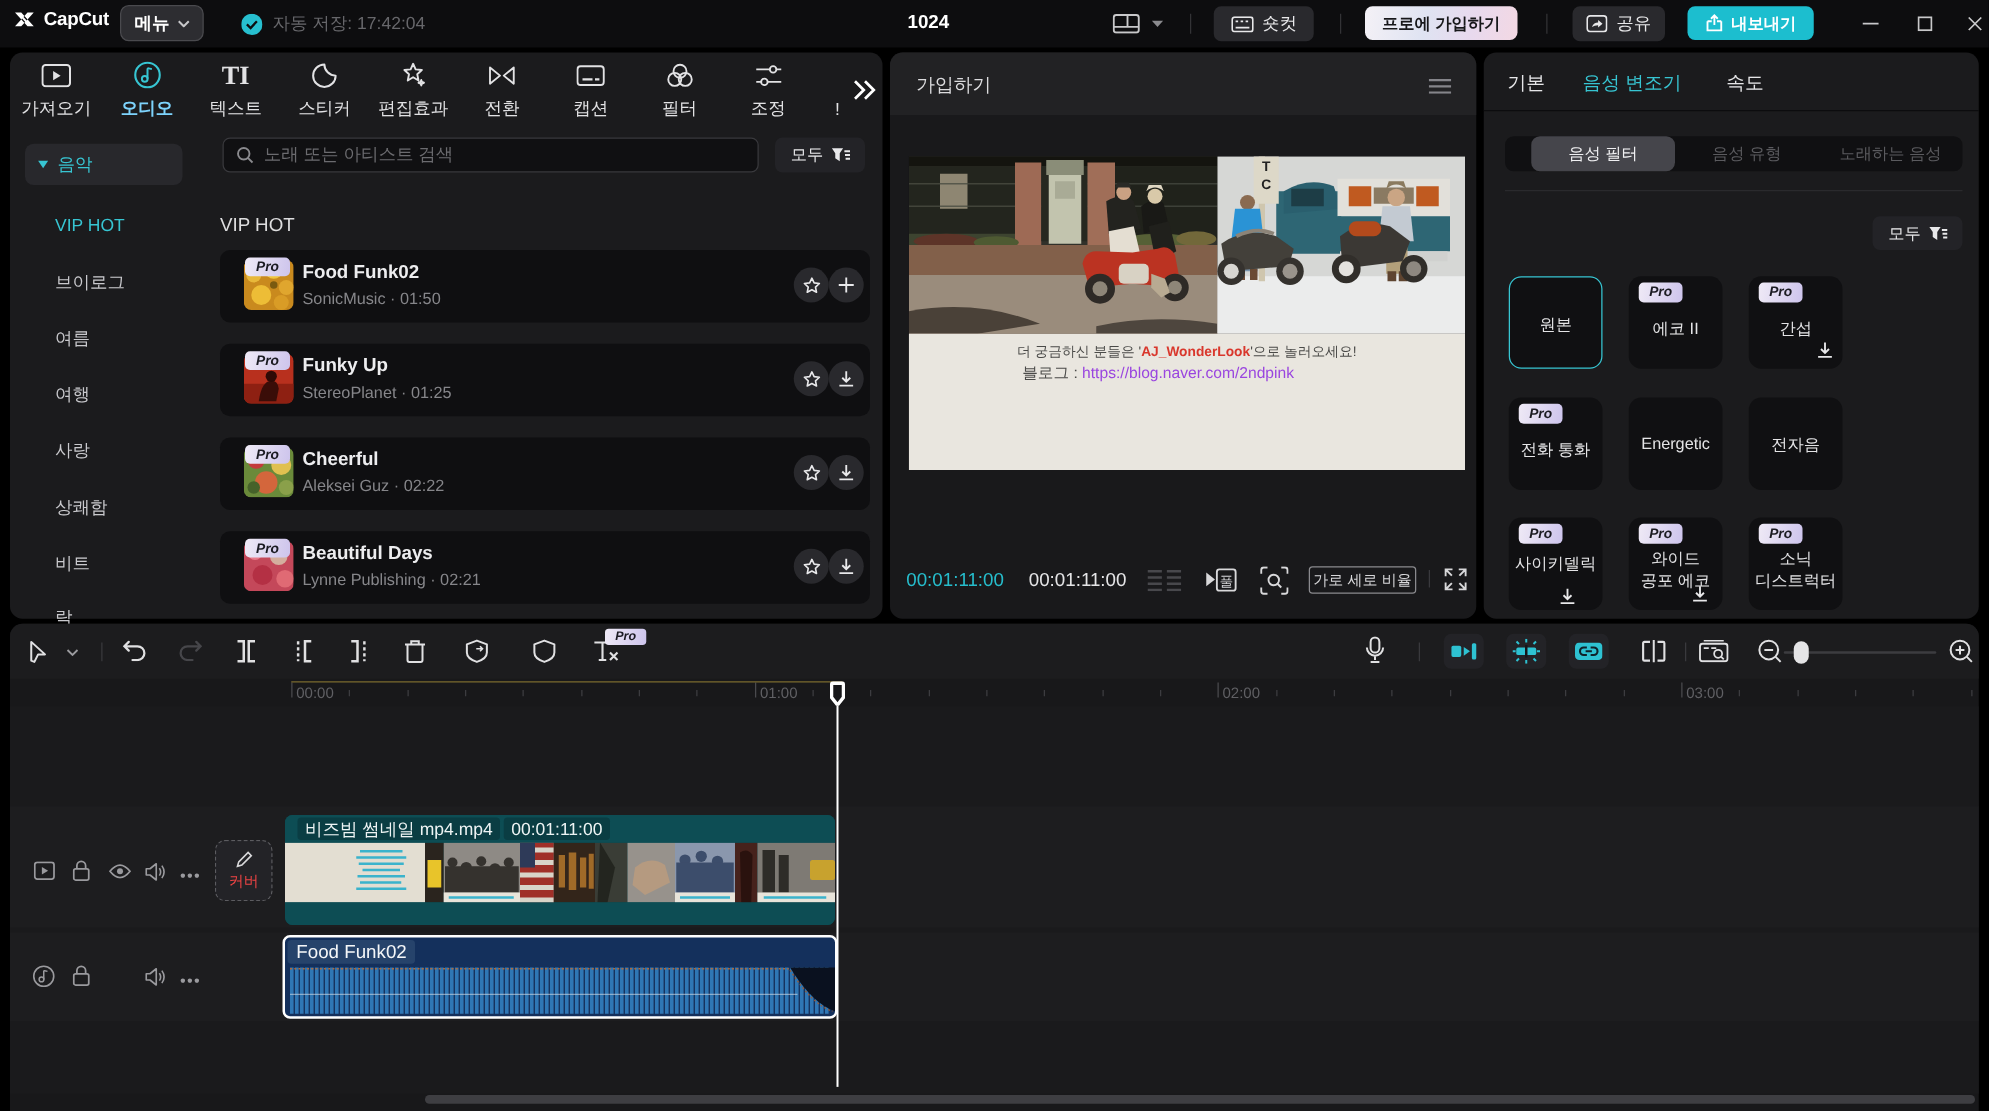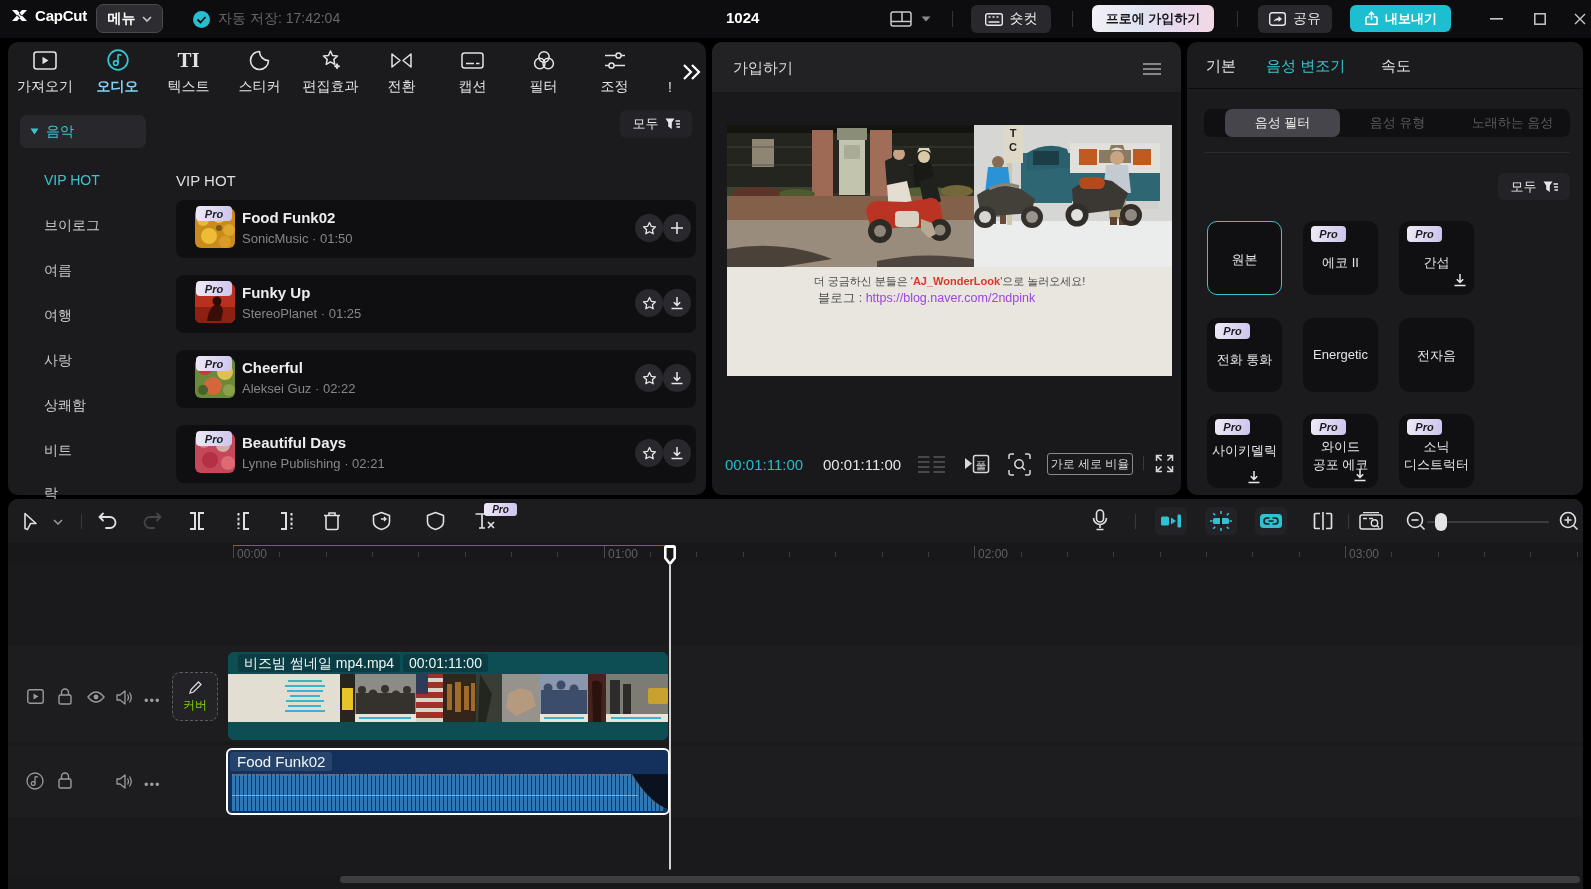--- a/index.html
+++ b/index.html
@@ -74,21 +74,21 @@
 .vcard .lbl { position:absolute; left:0; right:0; text-align:center; }
 .vcard.sel { border:1.5px solid #37c5d2; }
 
 
 #timeline { position:absolute; left:8px; top:499px; width:1575px; height:390px; background:#18181a; border-radius:10px 10px 0 0; }
 .ttool { position:absolute; left:0; top:0; width:100%; height:44px; background:#1c1c1e; border-radius:10px 10px 0 0; }
 .ruler { position:absolute; left:0; top:44px; width:100%; height:22px; }
 .rlab { position:absolute; top:4px; color:#606064; font-size:12px; }
 .tick { position:absolute; top:9px; width:1px; height:5px; background:#3c3c40; }
 .trackhead { position:absolute; left:0; top:66px; width:168px; height:300px; }
-.cover-btn { position:absolute; left:164px; top:173px; width:46px; height:49px; background:#232327; border:1px dashed #5c5c60; border-radius:8px; display:flex; flex-direction:column; align-items:center; justify-content:center; gap:2px; color:#84cc16; font-size:12px; }
+.cover-btn { position:absolute; left:164px; top:173px; width:46px; height:49px; background:#232327; border:1px dashed #5c5c60; border-radius:8px; display:flex; flex-direction:column; align-items:center; justify-content:center; gap:2px; color:#ef4444; font-size:12px; }
 .vclip { position:absolute; left:220px; top:153px; width:440px; height:88px; background:#0d4a50; border-radius:6px; overflow:hidden; }
 .aclip { position:absolute; left:218px; top:249px; width:444px; height:67px; background:#14305c; border:2px solid #fff; border-radius:6px; overflow:hidden; }
 .playhead { position:absolute; left:655px; top:46px; width:14px; height:325px; }
 .tl-scroll { position:absolute; left:332px; top:377px; width:1240px; height:7px; background:#3e3e42; border-radius:4px; }
 </style>
 </head>
 <body>
 <div id="app">
 
 <div id="topbar">
@@ -220,20 +220,27 @@
           </svg>음악</div>
     <div class="sb-item cy" style="top:130px">VIP HOT</div>
     <div class="sb-item" style="top:175px">브이로그</div>
     <div class="sb-item" style="top:220px">여름</div>
     <div class="sb-item" style="top:265px">여행</div>
     <div class="sb-item" style="top:310px">사랑</div>
     <div class="sb-item" style="top:355px">상쾌함</div>
     <div class="sb-item" style="top:400px">비트</div>
     <div class="sb-item" style="top:443px">락</div>
   </div>
+  <div class="searchbox">
+    <svg width="14" height="14" viewBox="0 0 14 14">
+          <circle cx="6" cy="6" r="4.6" stroke="#8a8a8e" stroke-width="1.5" fill="none"></circle>
+          <path d="M9.5 9.5 L13 13" stroke="#8a8a8e" stroke-width="1.5"></path>
+        </svg>
+    노래 또는 아티스트 검색
+  </div>
   <div class="modu">모두 <svg width="15" height="12" viewBox="0 0 15 12">
           <path d="M0.5 0.5 h9 L6.8 4.5 V11 L3.2 8.5 V4.5 Z" fill="#e8e8ea"></path>
           <path d="M10.5 3 h4.5 M11 6 h4 M11.5 9 h3.5" stroke="#e8e8ea" stroke-width="1.5"></path>
         </svg></div>
   <div class="viphot-h">VIP HOT</div>
   <div class="song" style="top:158px">
     <div class="thumb">
           <svg width="40" height="40" viewBox="0 0 40 40">
             <rect width="40" height="40" fill="#c98a1e"></rect>
             <circle cx="8" cy="12" r="6" fill="#e8b83a"></circle>

